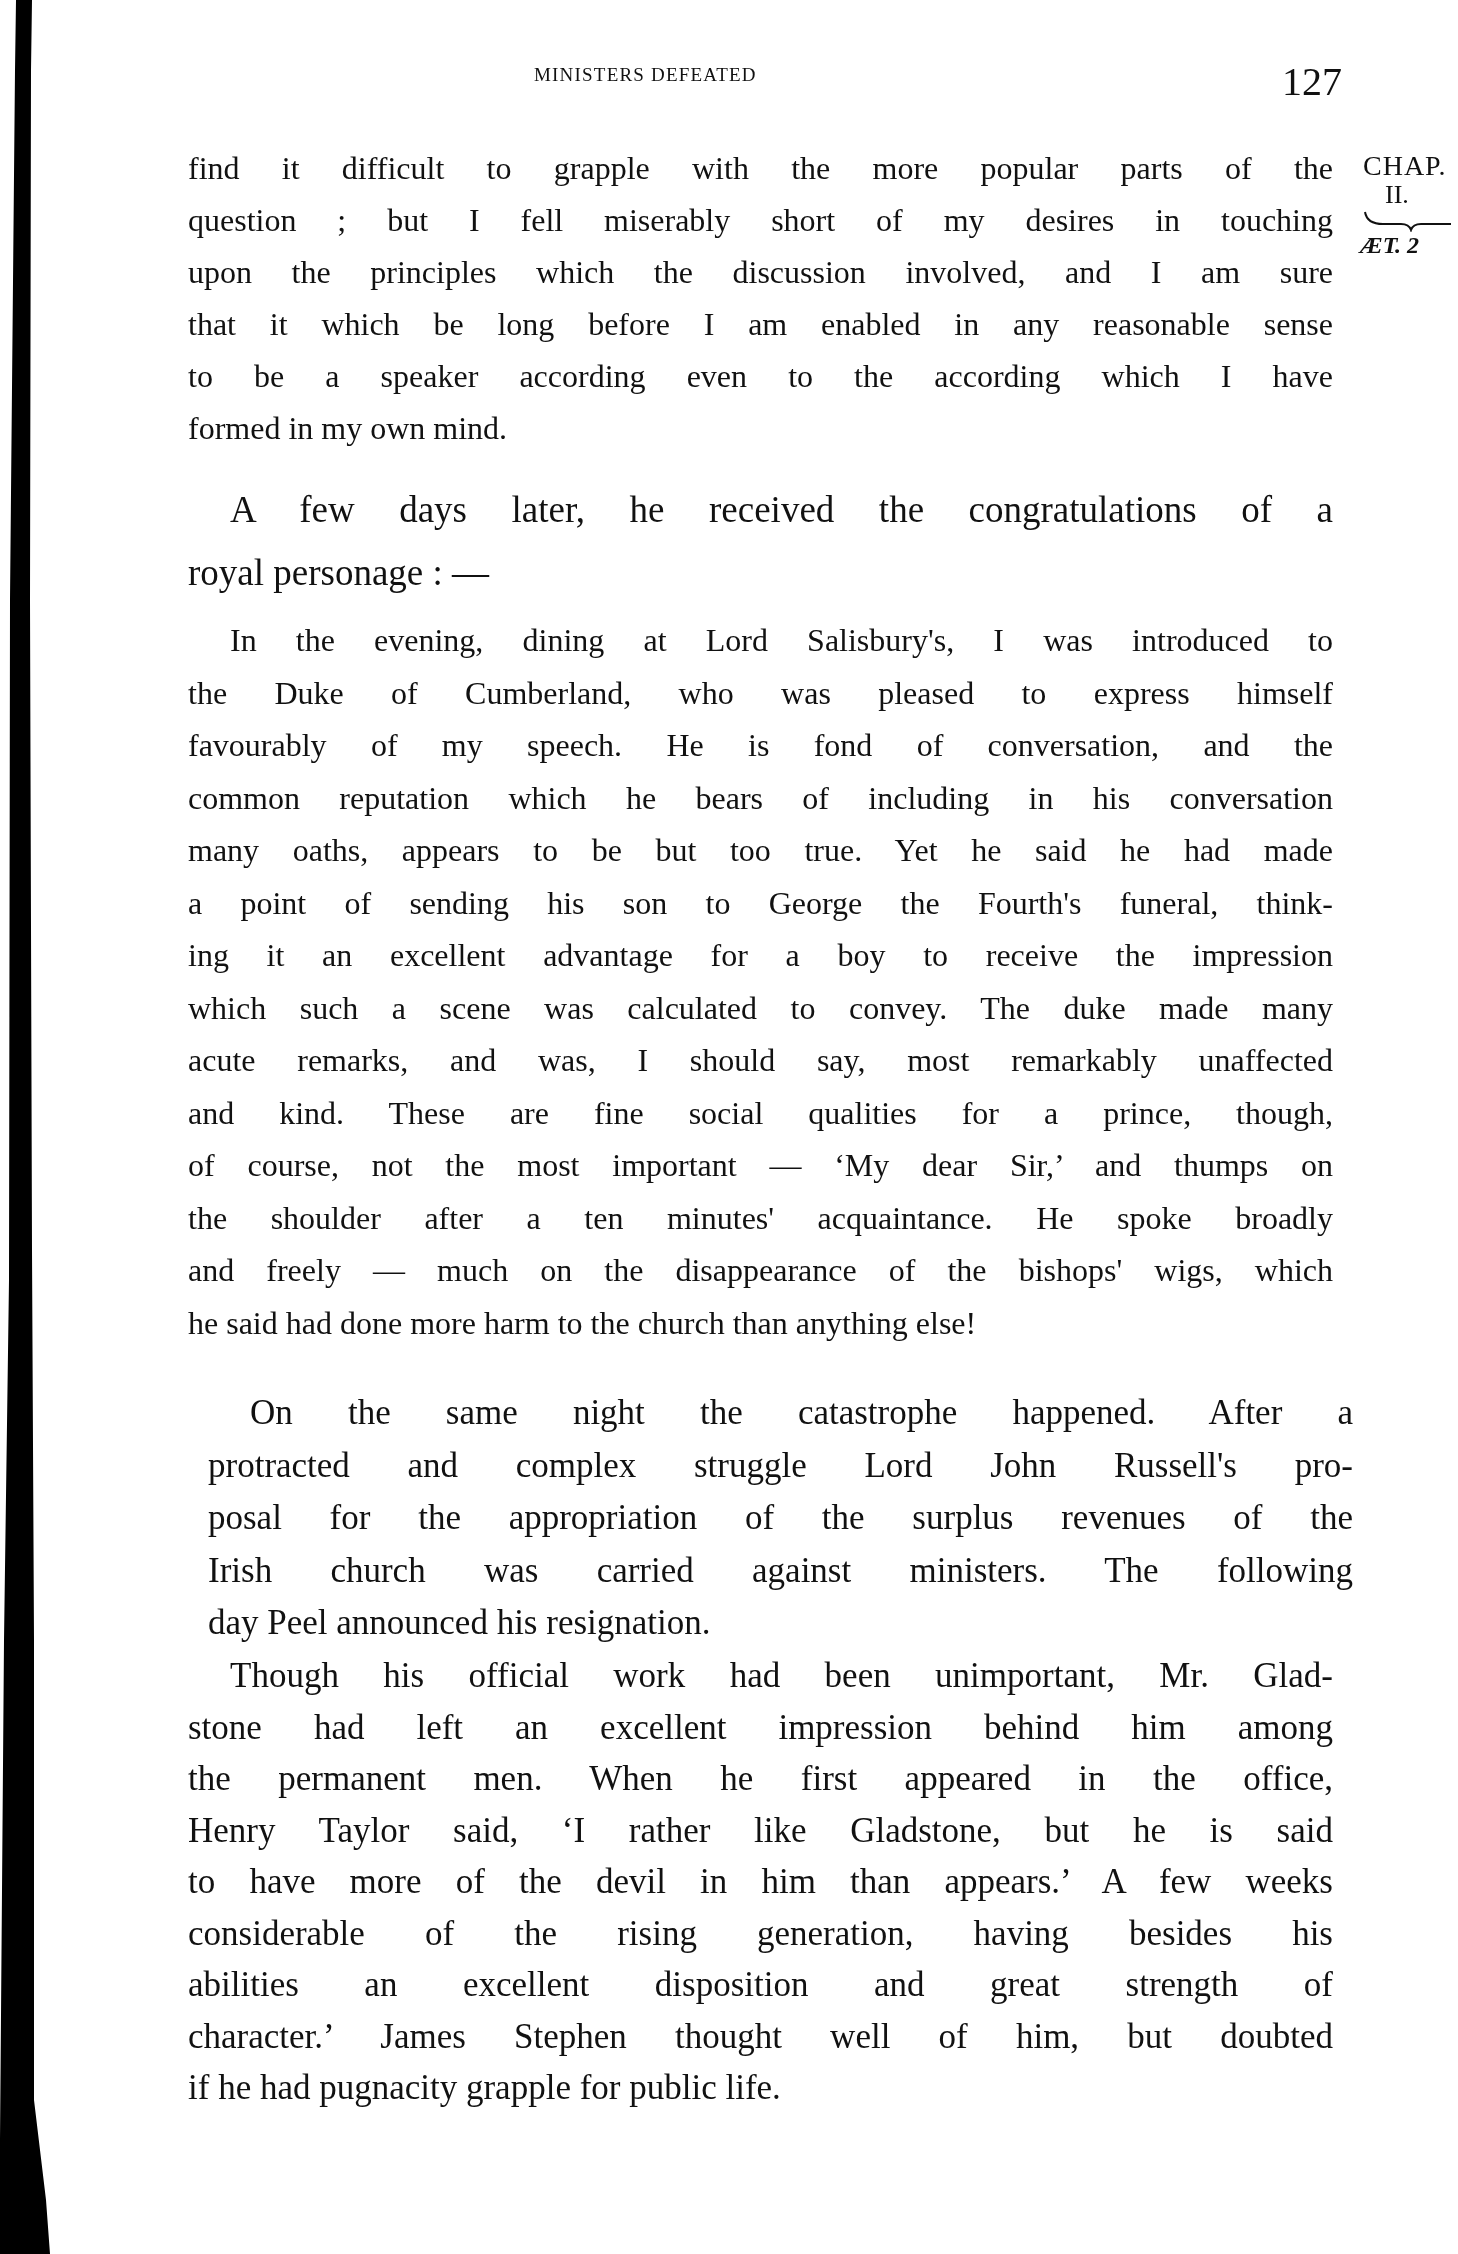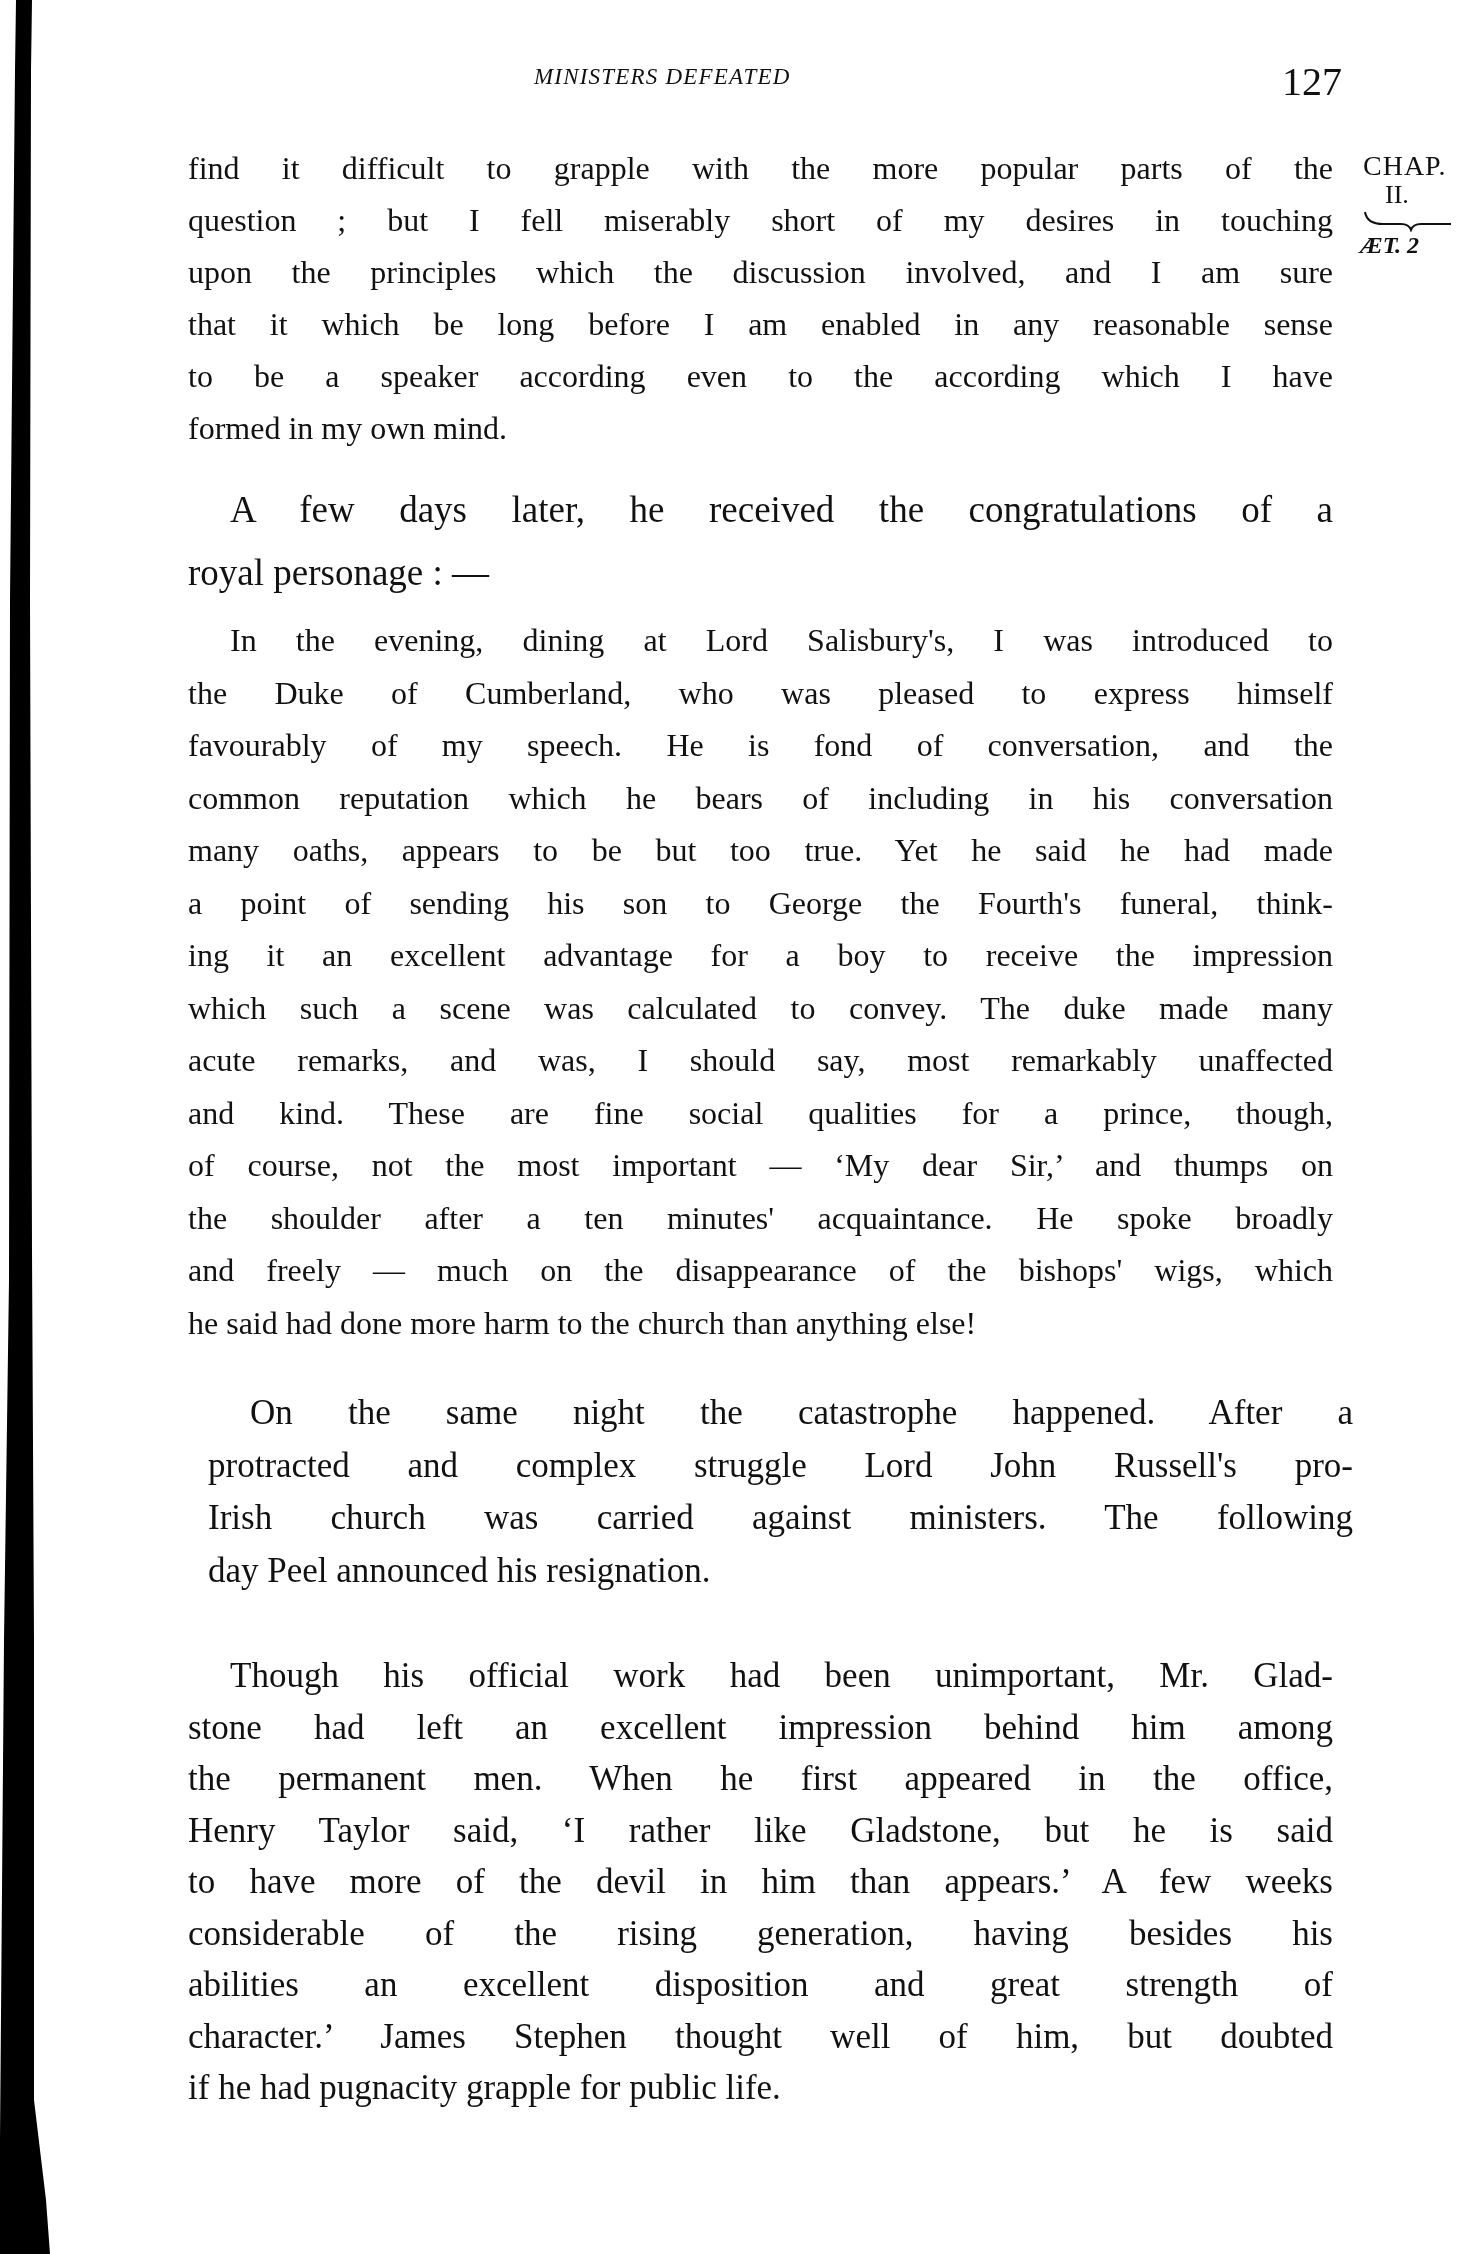--- a/index.html
+++ b/index.html
@@ -1,19 +1,19 @@
 <!DOCTYPE html>
 <html><head>
 <meta charset="utf-8">
 <style>
   html, body { margin: 0; padding: 0; background: #ffffff; }
   body { width: 1458px; height: 2254px; position: relative; overflow: hidden;
          font-family: "Liberation Serif", "DejaVu Serif", serif; color: #111; }
   .edge-bar { position: absolute; left: 0; top: 0; width: 60px; height: 2254px; }
-  .running-head { position: absolute; top: 64px; left: 534px; font-size: 23px; letter-spacing: 1.2px; font-style: italic; }
+  .running-head { position: absolute; top: 64px; left: 534px; font-size: 19px; letter-spacing: 1.2px; }
   .page-number { position: absolute; top: 58px; left: 1282px; font-size: 40px; }
   .sidenote { position: absolute; left: 1355px; top: 150px; width: 103px; font-size: 28px; text-align: center; }
   .sidenote .chap { display: block; letter-spacing: 1px; text-align: left; padding-left: 8px; white-space: nowrap; }
   .sidenote .num { display: block; font-size: 26px; margin-top: -2px; text-align: left; padding-left: 30px;}
   .sidenote svg { display: block; margin-left: 8px; }
   .sidenote .aet { display: block; font-size: 24px; font-weight: bold; text-align: left; padding-left: 5px; white-space: nowrap; font-style: italic; }
   .block { position: absolute; left: 188px; width: 1145px; }
   .line { display: block; white-space: nowrap; text-align: justify; text-align-last: justify; }
   .line.last { text-align-last: left; }
   .p1 { top: 142px; font-size: 32px; }
@@ -74,20 +74,21 @@
   <span class="line">and kind.  These are fine social qualities for a prince, though,</span>
   <span class="line">of course, not the most important — ‘My dear Sir,’ and thumps on</span>
   <span class="line">the shoulder after a ten minutes' acquaintance.  He spoke broadly</span>
   <span class="line">and freely — much on the disappearance of the bishops' wigs, which</span>
   <span class="line last">he said had done more harm to the church than anything else!</span>
 </div>
 
 <div class="block p4">
   <span class="line indent">On the same night the catastrophe happened.  After a</span>
   <span class="line">protracted and complex struggle Lord John Russell's pro-</span>
+  <span class="line">posal for the appropriation of the surplus revenues of the</span>
   <span class="line">Irish church was carried against ministers.  The following</span>
   <span class="line last">day Peel announced his resignation.</span>
 </div>
 
 <div class="block p5">
   <span class="line indent">Though his official work had been unimportant, Mr. Glad-</span>
   <span class="line">stone had left an excellent impression behind him among</span>
   <span class="line">the permanent men.  When he first appeared in the office,</span>
   <span class="line">Henry Taylor said, ‘I rather like Gladstone, but he is said</span>
   <span class="line">to have more of the devil in him than appears.’  A few weeks</span>

